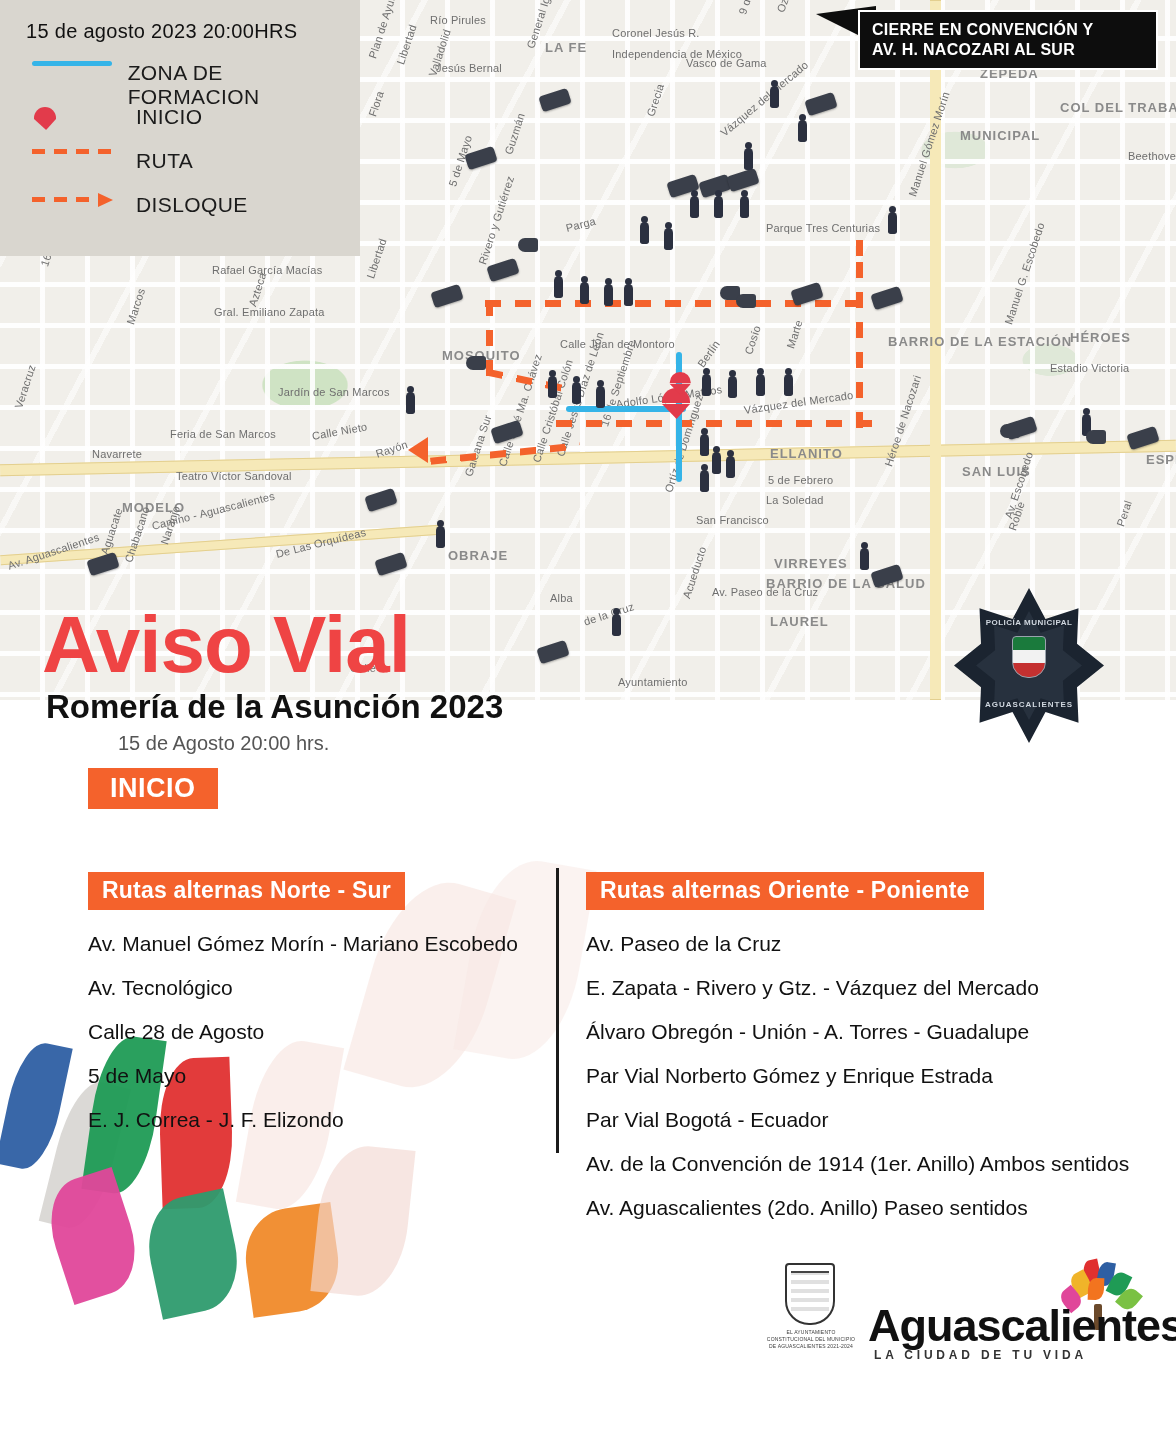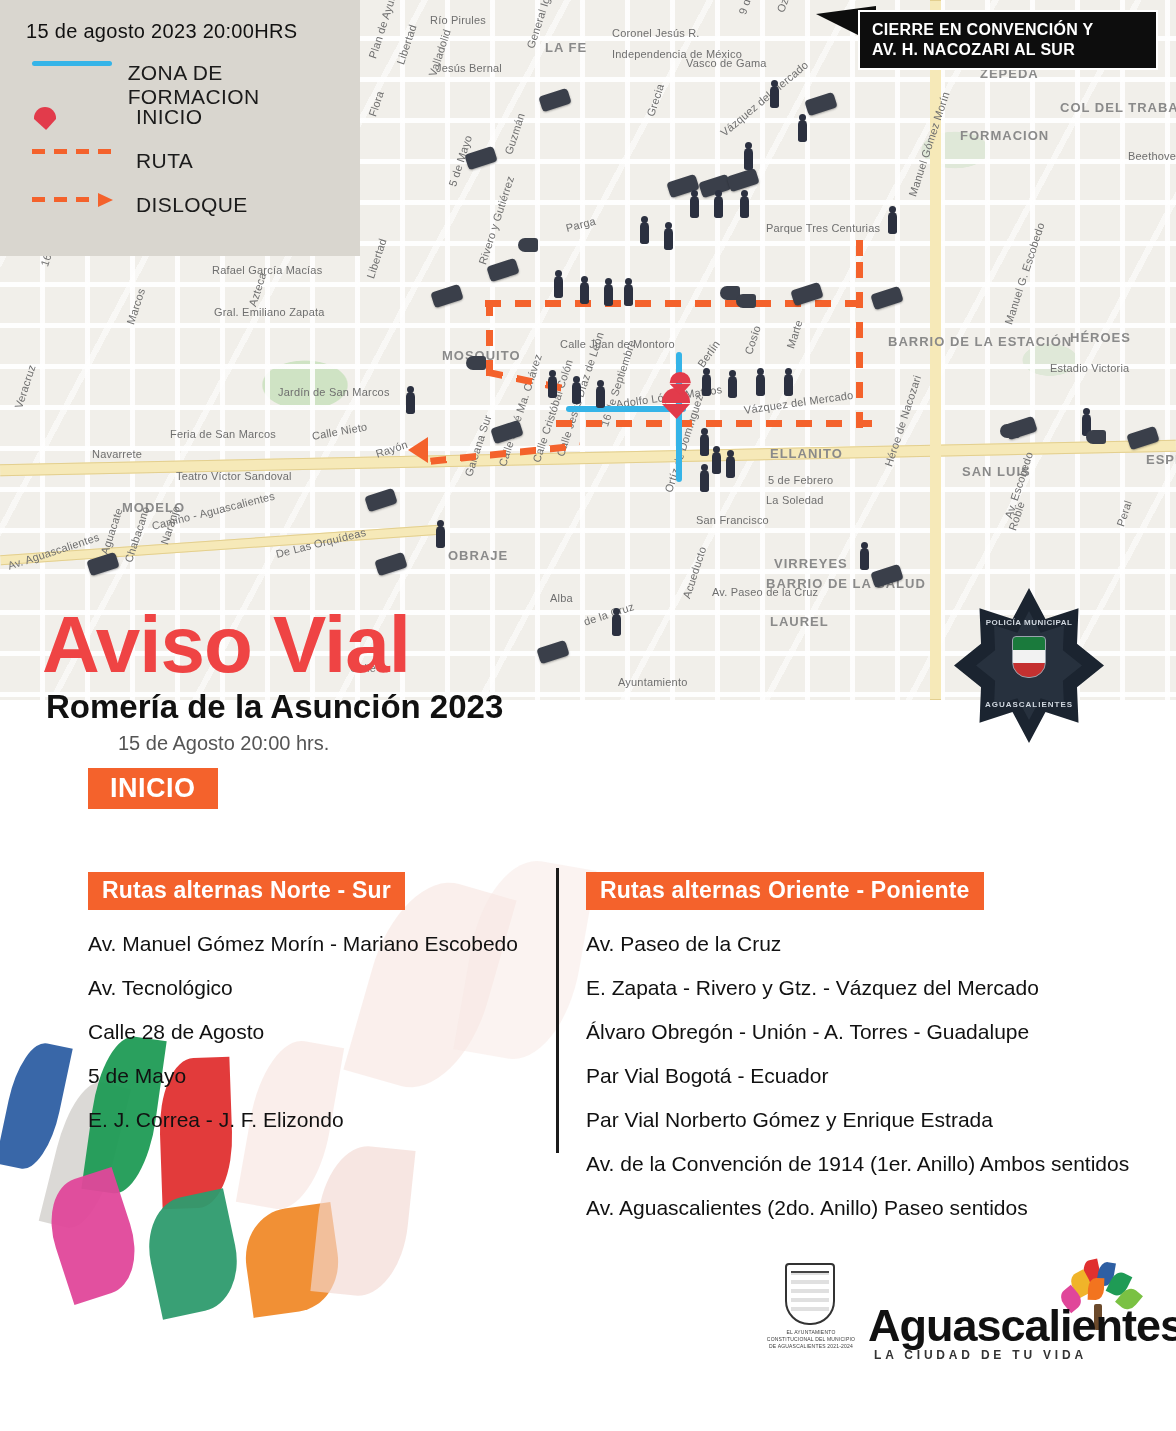--- a/index.html
+++ b/index.html
@@ -439,21 +439,21 @@
         <div class="map-label rot" style="left: 780px; top: 6px; transform: rotate(-70deg);">Ozari</div>
         <div class="map-label big" style="left: 545px; top: 40px;">LA FE</div>
         <div class="map-label" style="left: 612px; top: 48px;">Independencia de México</div>
         <div class="map-label big" style="left: 980px; top: 66px;">ZEPEDA</div>
         <div class="map-label" style="left: 436px; top: 62px;">Jesús Bernal</div>
         <div class="map-label rot" style="left: 372px; top: 52px; transform: rotate(-72deg);">Plan de Ayutla</div>
         <div class="map-label rot" style="left: 400px; top: 58px; transform: rotate(-72deg);">Libertad</div>
         <div class="map-label rot" style="left: 530px; top: 42px; transform: rotate(-72deg);">General Ignacio Zaragoza</div>
         <div class="map-label" style="left: 686px; top: 57px;">Vasco de Gama</div>
         <div class="map-label big" style="left: 1060px; top: 100px;">COL DEL TRABAJO</div>
-        <div class="map-label big" style="left: 960px; top: 128px;">FORMACION</div>
+        <div class="map-label big" style="left: 960px; top: 128px;">MUNICIPAL</div>
         <div class="map-label rot" style="left: 432px; top: 70px; transform: rotate(-72deg);">Valladolid</div>
         <div class="map-label rot" style="left: 508px; top: 148px; transform: rotate(-72deg);">Guzmán</div>
         <div class="map-label rot" style="left: 650px; top: 110px; transform: rotate(-72deg);">Grecia</div>
         <div class="map-label rot" style="left: 722px; top: 128px; transform: rotate(-40deg);">Vázquez del Mercado</div>
         <div class="map-label" style="left: 1128px; top: 150px;">Beethoven</div>
         <div class="map-label rot" style="left: 372px; top: 110px; transform: rotate(-72deg);">Flora</div>
         <div class="map-label rot" style="left: 452px; top: 180px; transform: rotate(-72deg);">5 de Mayo</div>
         <div class="map-label rot" style="left: 566px; top: 222px; transform: rotate(-14deg);">Parga</div>
         <div class="map-label" style="left: 766px; top: 222px;">Parque Tres Centurias</div>
         <div class="map-label rot" style="left: 912px; top: 190px; transform: rotate(-72deg);">Manuel Gómez Morín</div>
@@ -676,22 +676,22 @@
           <div class="item">E. J. Correa - J. F. Elizondo</div>
         </div>
     </div>
 
     <div class="col-right">
       <div class="col-head">Rutas alternas Oriente - Poniente</div>
       <div class="col-list" id="ew-list">
           <div class="item">Av. Paseo de la Cruz</div>
           <div class="item">E. Zapata - Rivero y Gtz. - Vázquez del Mercado</div>
           <div class="item">Álvaro Obregón - Unión - A. Torres - Guadalupe</div>
+          <div class="item">Par Vial Norberto Gómez y Enrique Estrada</div>
           <div class="item">Par Vial Bogotá - Ecuador</div>
-          <div class="item">Par Vial Norberto Gómez y Enrique Estrada</div>
           <div class="item">Av. de la Convención de 1914 (1er. Anillo) Ambos sentidos</div>
           <div class="item">Av. Aguascalientes (2do. Anillo) Paseo sentidos</div>
         </div>
     </div>
 
     <div class="police-badge">
       <div class="star"></div>
       <div class="star-inner"></div>
       <div class="badge-top">POLICÍA MUNICIPAL</div>
       <div class="badge-shield"></div>

